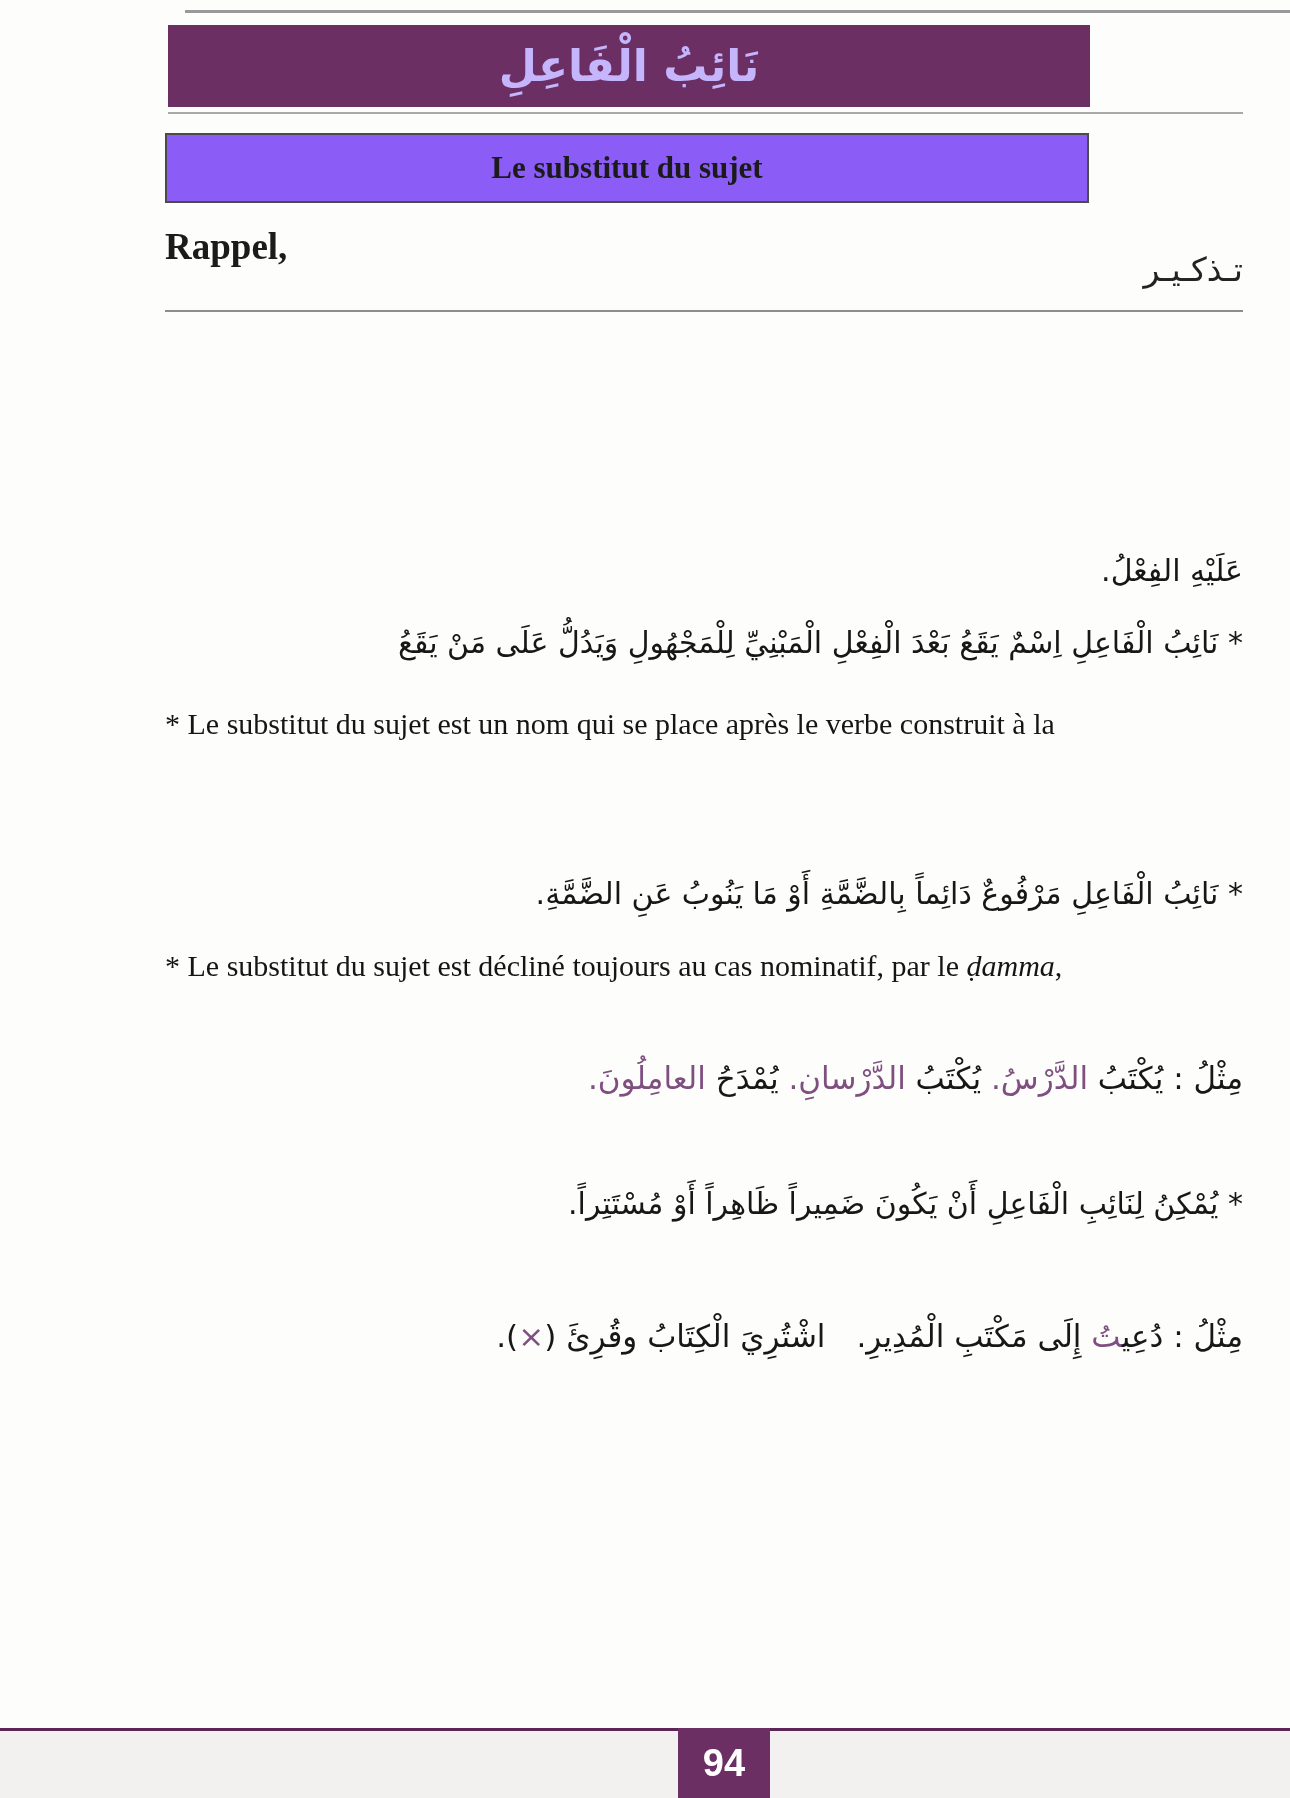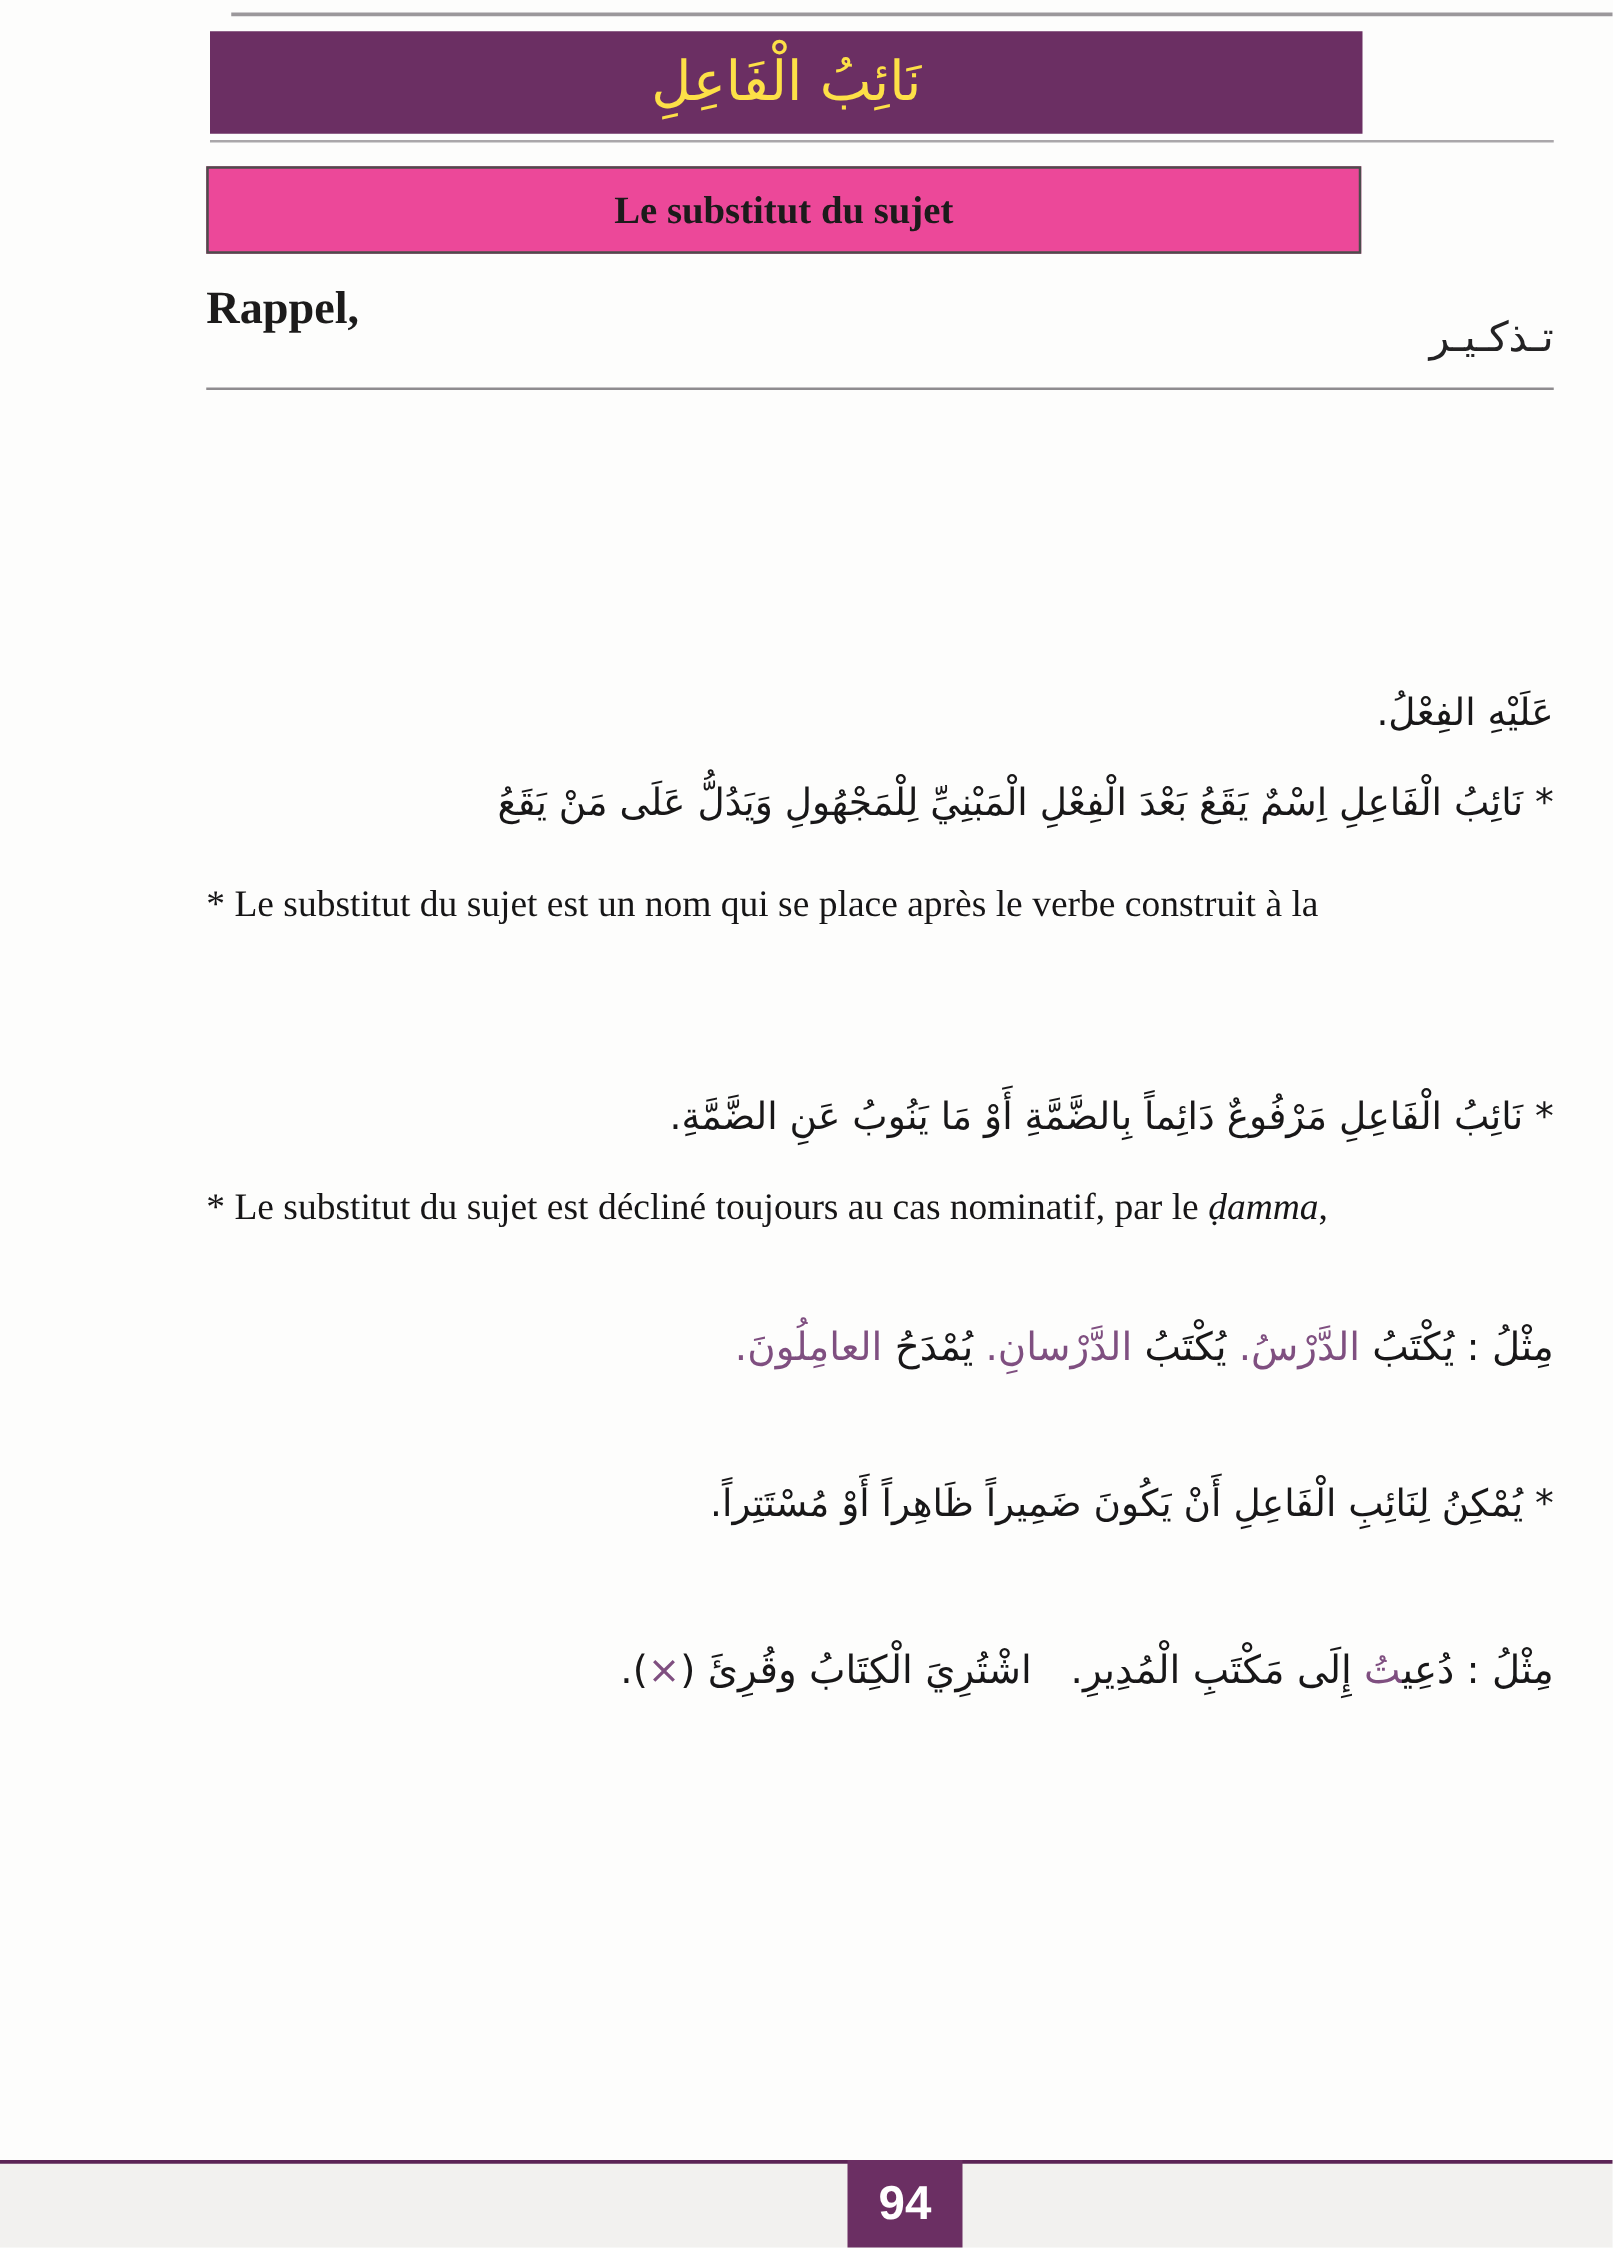--- a/index.html
+++ b/index.html
@@ -12,28 +12,28 @@
   .arabic{
     font-family:"DejaVu Sans","Liberation Sans",sans-serif;
     direction:rtl;text-align:right;white-space:nowrap;
   }
   .rule{background:#8f8c8f;height:2px;}
   .header-bar{
     left:168px;top:25px;width:922px;height:82px;background:#6b2f63;
     display:flex;align-items:center;justify-content:center;
   }
   .header-bar .t{
-    color:#fde047;font-weight:normal;font-size:44px;line-height:82px;
+    color:#c4b5fd;font-weight:bold;font-size:44px;line-height:82px;
     font-family:"DejaVu Sans","Liberation Sans",sans-serif;direction:rtl;
   }
   .top-rule{left:185px;top:10px;width:1105px;height:3px;background:#9b989b;}
   .mid-rule{left:168px;top:112px;width:1075px;height:2px;background:#aaa7aa;}
   .subtitle-box{
     left:165px;top:133px;width:920px;height:66px;border:2px solid #4c4c4c;
-    display:flex;align-items:center;justify-content:center;background:#ec4899;
+    display:flex;align-items:center;justify-content:center;background:#8b5cf6;
   }
   .subtitle-box .t{font-weight:bold;font-size:31px;}
   .rappel-row{left:165px;top:224px;width:1078px;height:84px;display:flex;
     justify-content:space-between;align-items:flex-start;}
   .rappel-fr{font-weight:bold;font-size:37px;line-height:46px;}
   .rappel-ar{font-family:"DejaVu Sans","Liberation Sans",sans-serif;direction:rtl;
     font-size:33px;line-height:40px;margin-top:26px;color:#242324;}
   .rappel-rule{left:165px;top:310px;width:1078px;}
   .ar-block{left:165px;width:1078px;font-size:30px;line-height:72px;color:#181718;}
   .fr-block{left:165px;width:1090px;font-size:30px;line-height:68px;color:#161516;}

